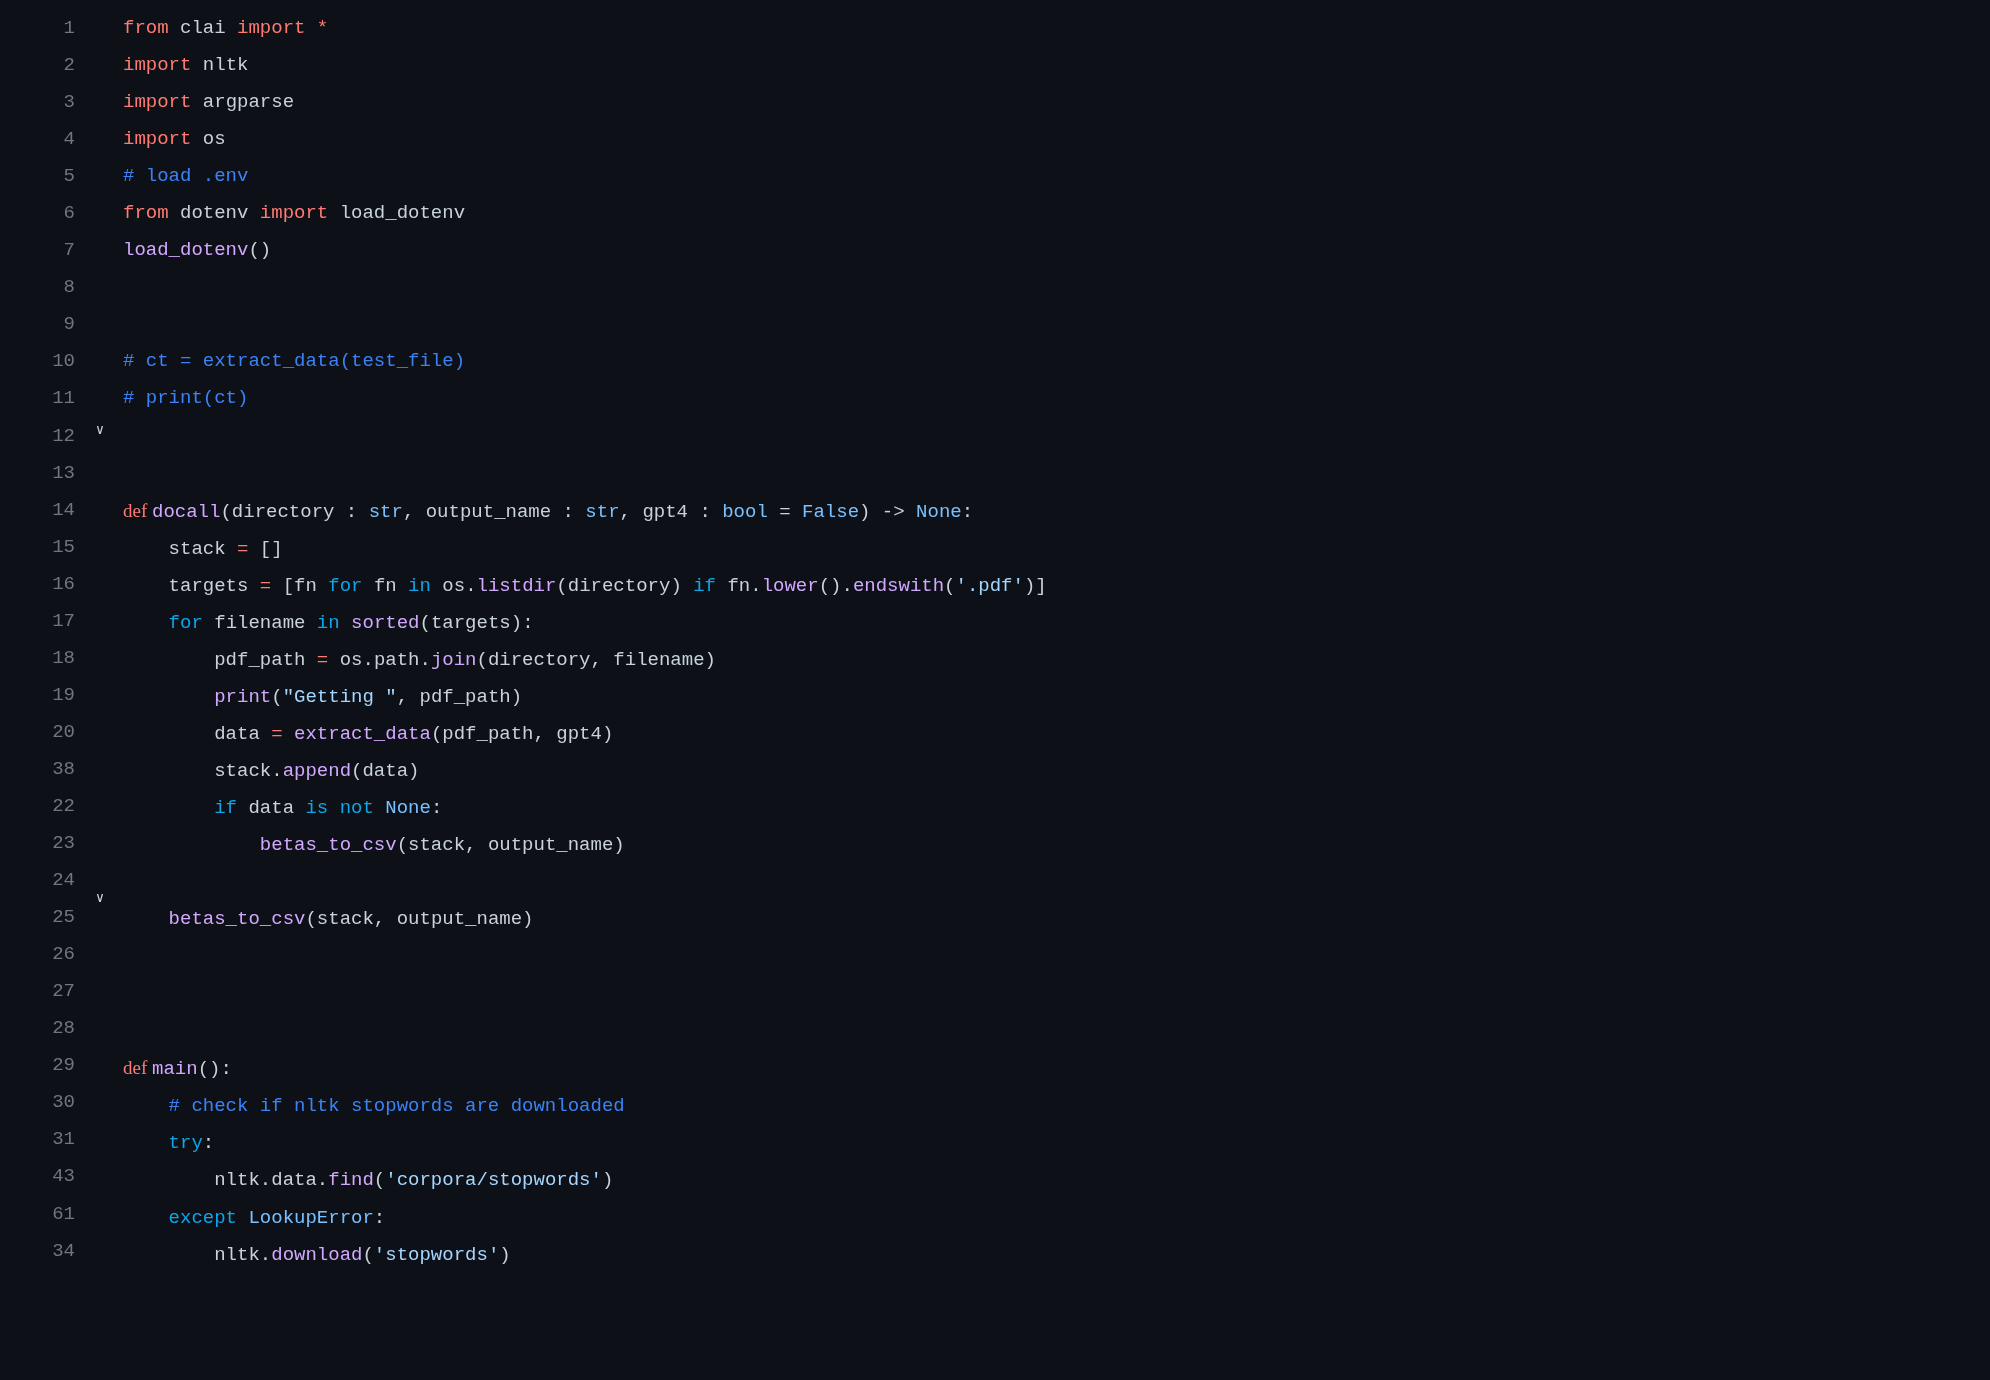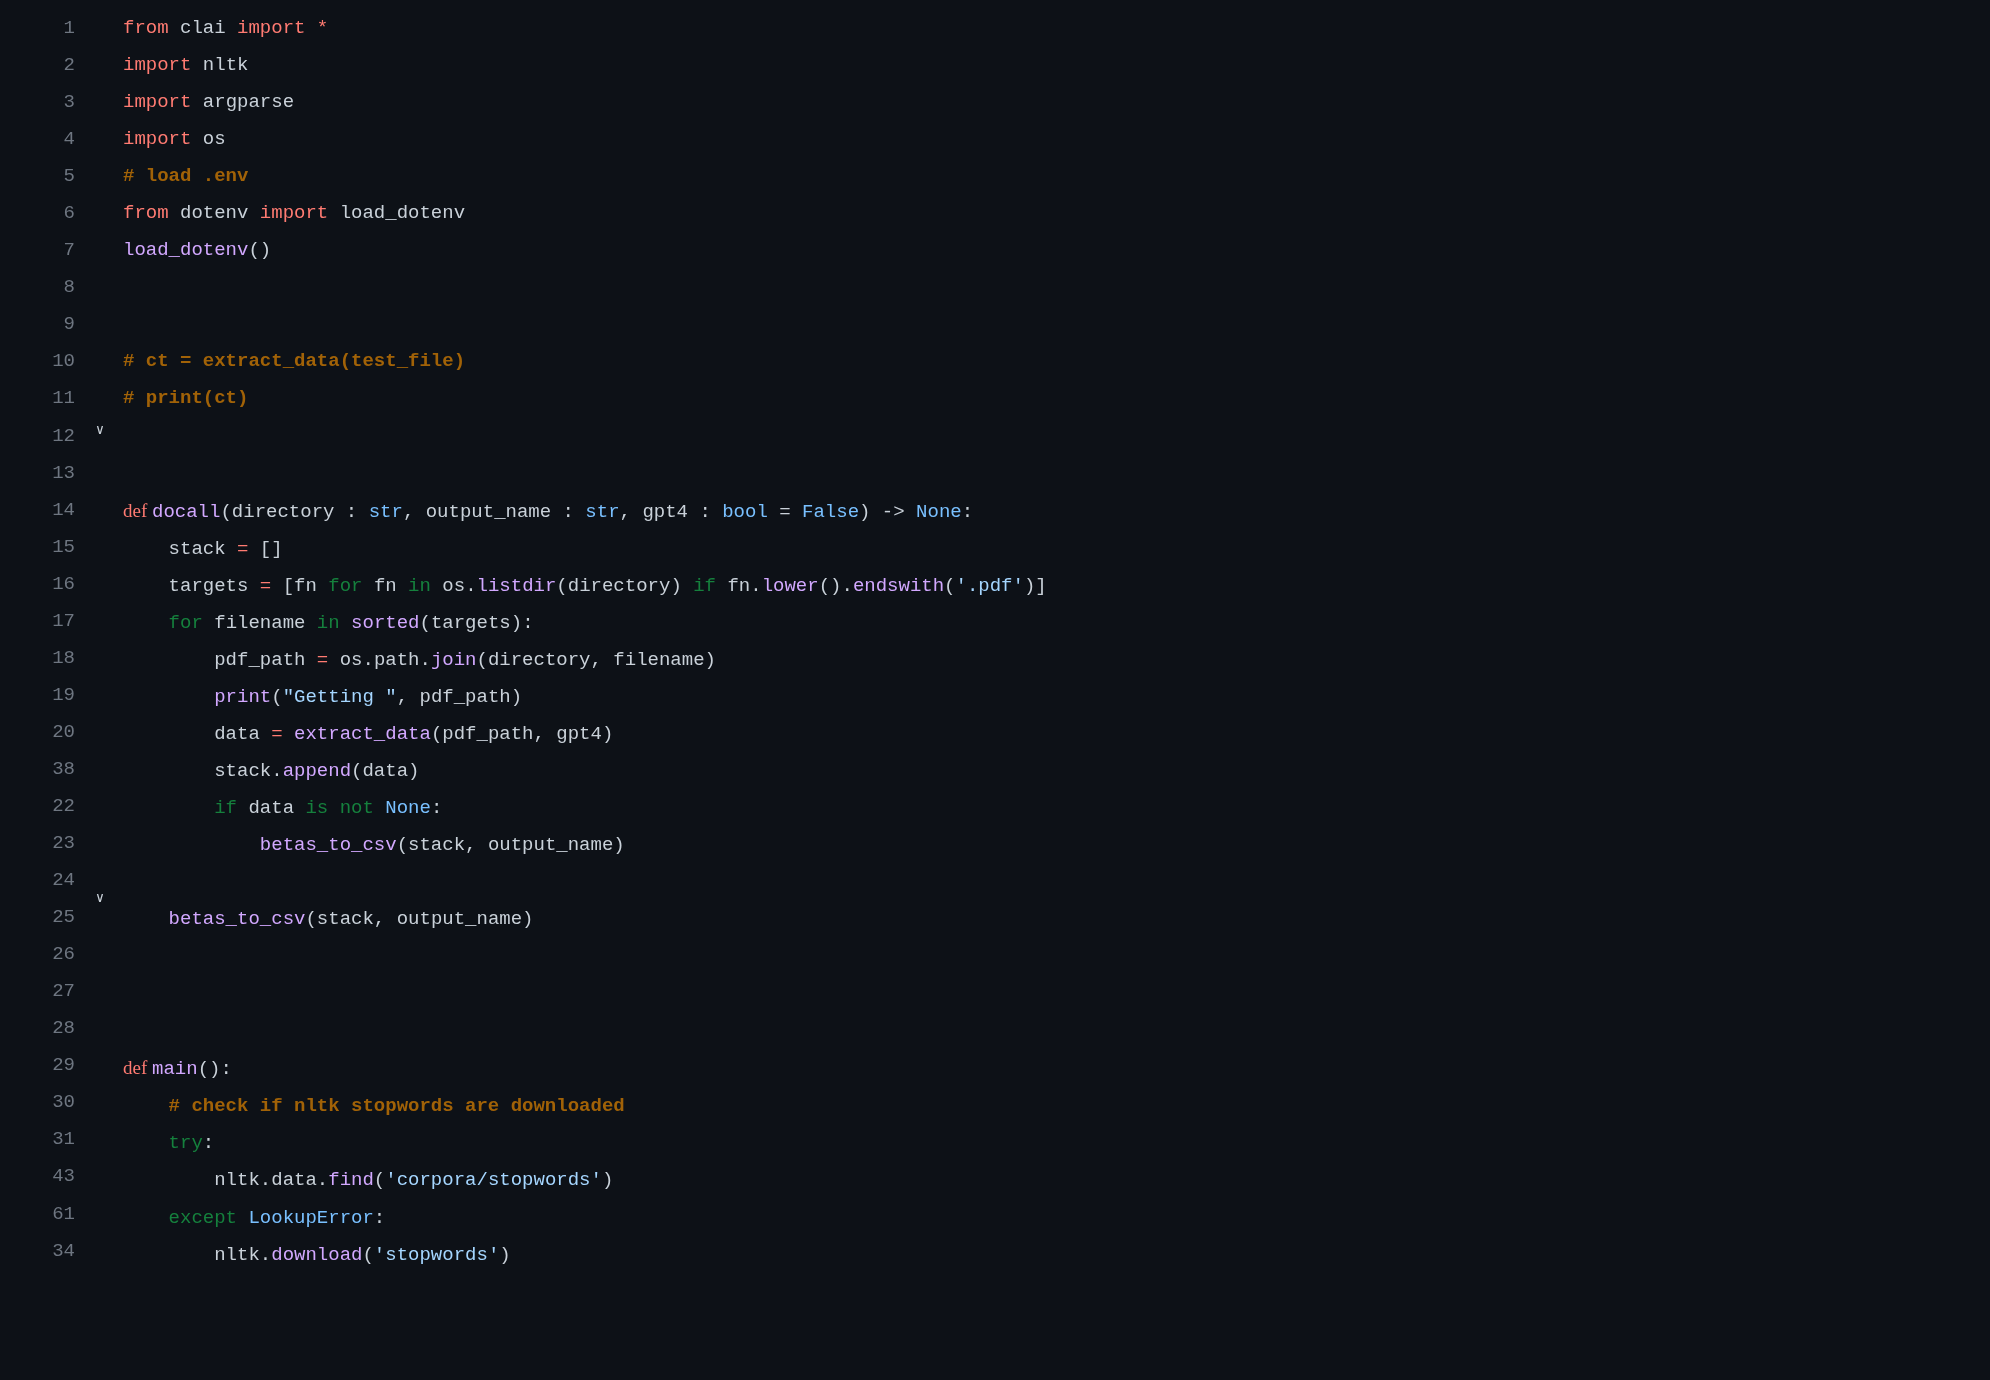--- a/index.html
+++ b/index.html
@@ -33,28 +33,28 @@
     font-size: 16px;
   }
   .code {
     flex: 1;
     white-space: pre;
     padding-left: 8px;
   }
   .fold { cursor: pointer; color:#c9d1d9; font-size:14px; display:inline-block; transform: rotate(0deg);}
   .kw-import { color: #ff7b72; }       
   .kw-def { color: #ff7b72; font-family: Liberation Serif, serif; }
-  .kw-flow { color: #15803d; }
+  .kw-flow { color: #0ea5e9; }
   .ident { color: #c9d1d9; }
   .fn { color: #d2a8ff; }              
   .call { color: #d2a8ff; }
   .builtin-type { color: #79c0ff; }    
   .const { color: #79c0ff; }
   .string { color: #a5d6ff; }
-  .comment { color: #a16207; font-weight: bold; }
+  .comment { color: #3b82f6; }
   .op { color: #ff7b72; }
   .punct { color: #c9d1d9; }
   .param { color: #c9d1d9; }
   .row { display:block; }
 </style>
 </head>
 <body>
 
 <div class="editor">
   <div class="gutter" id="gutter">

